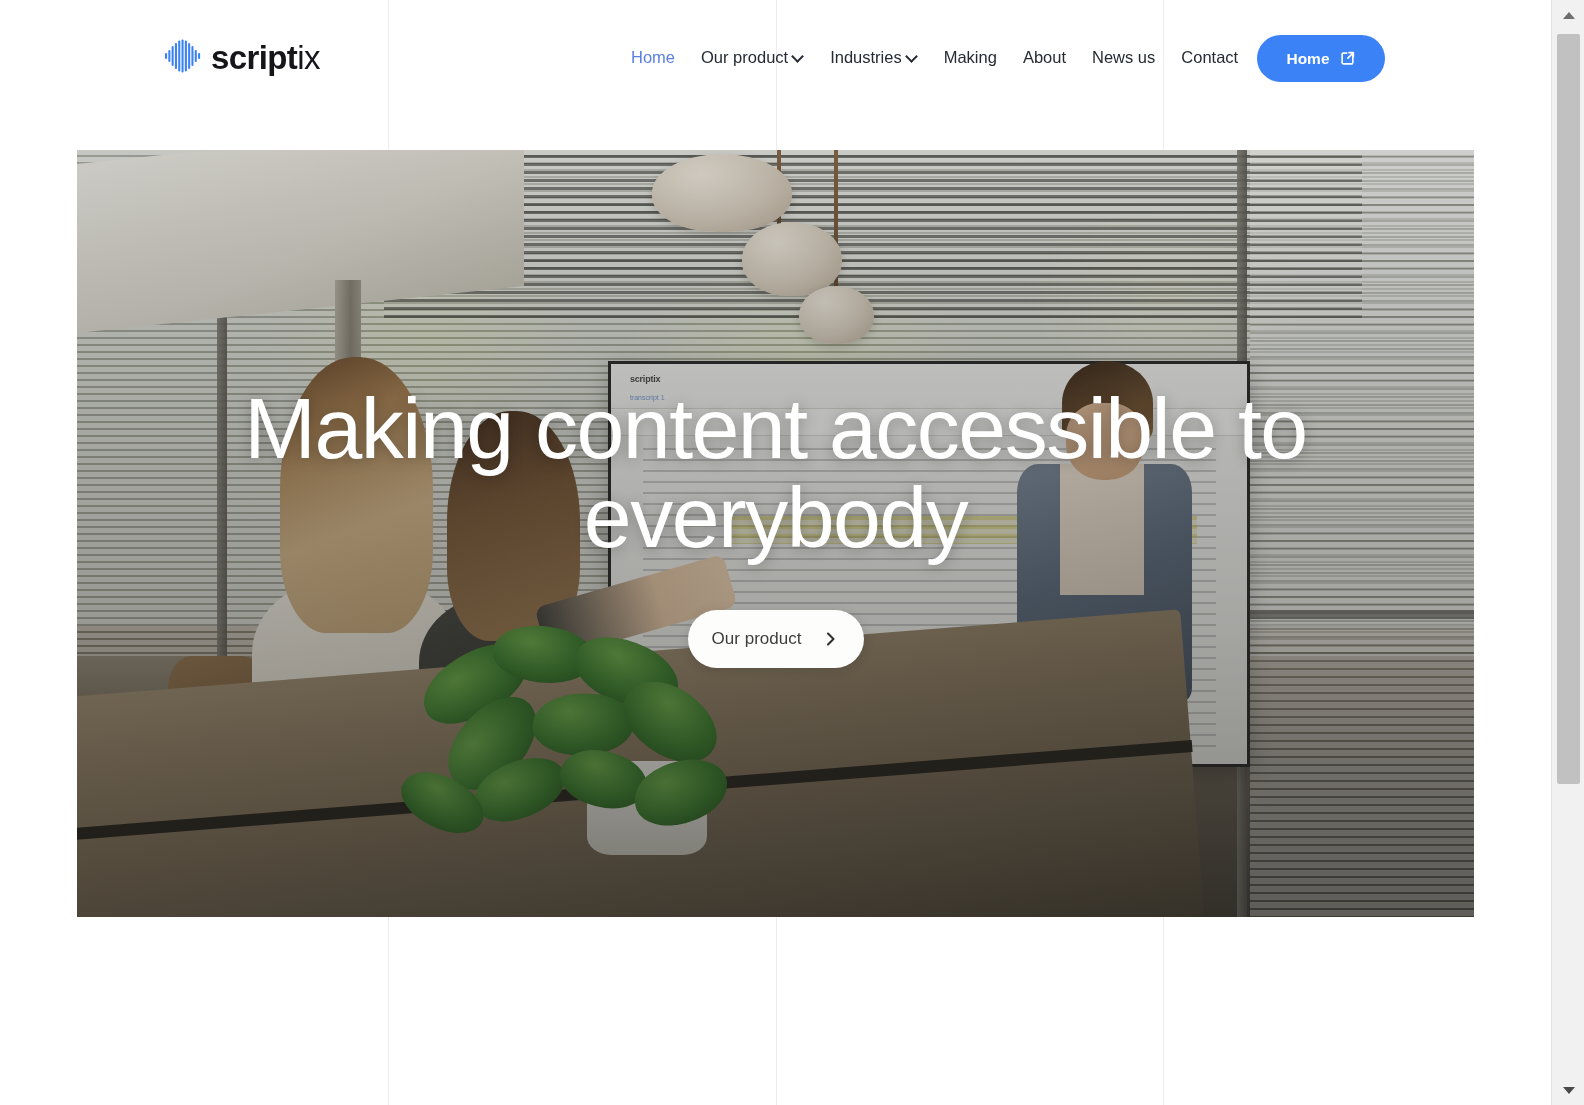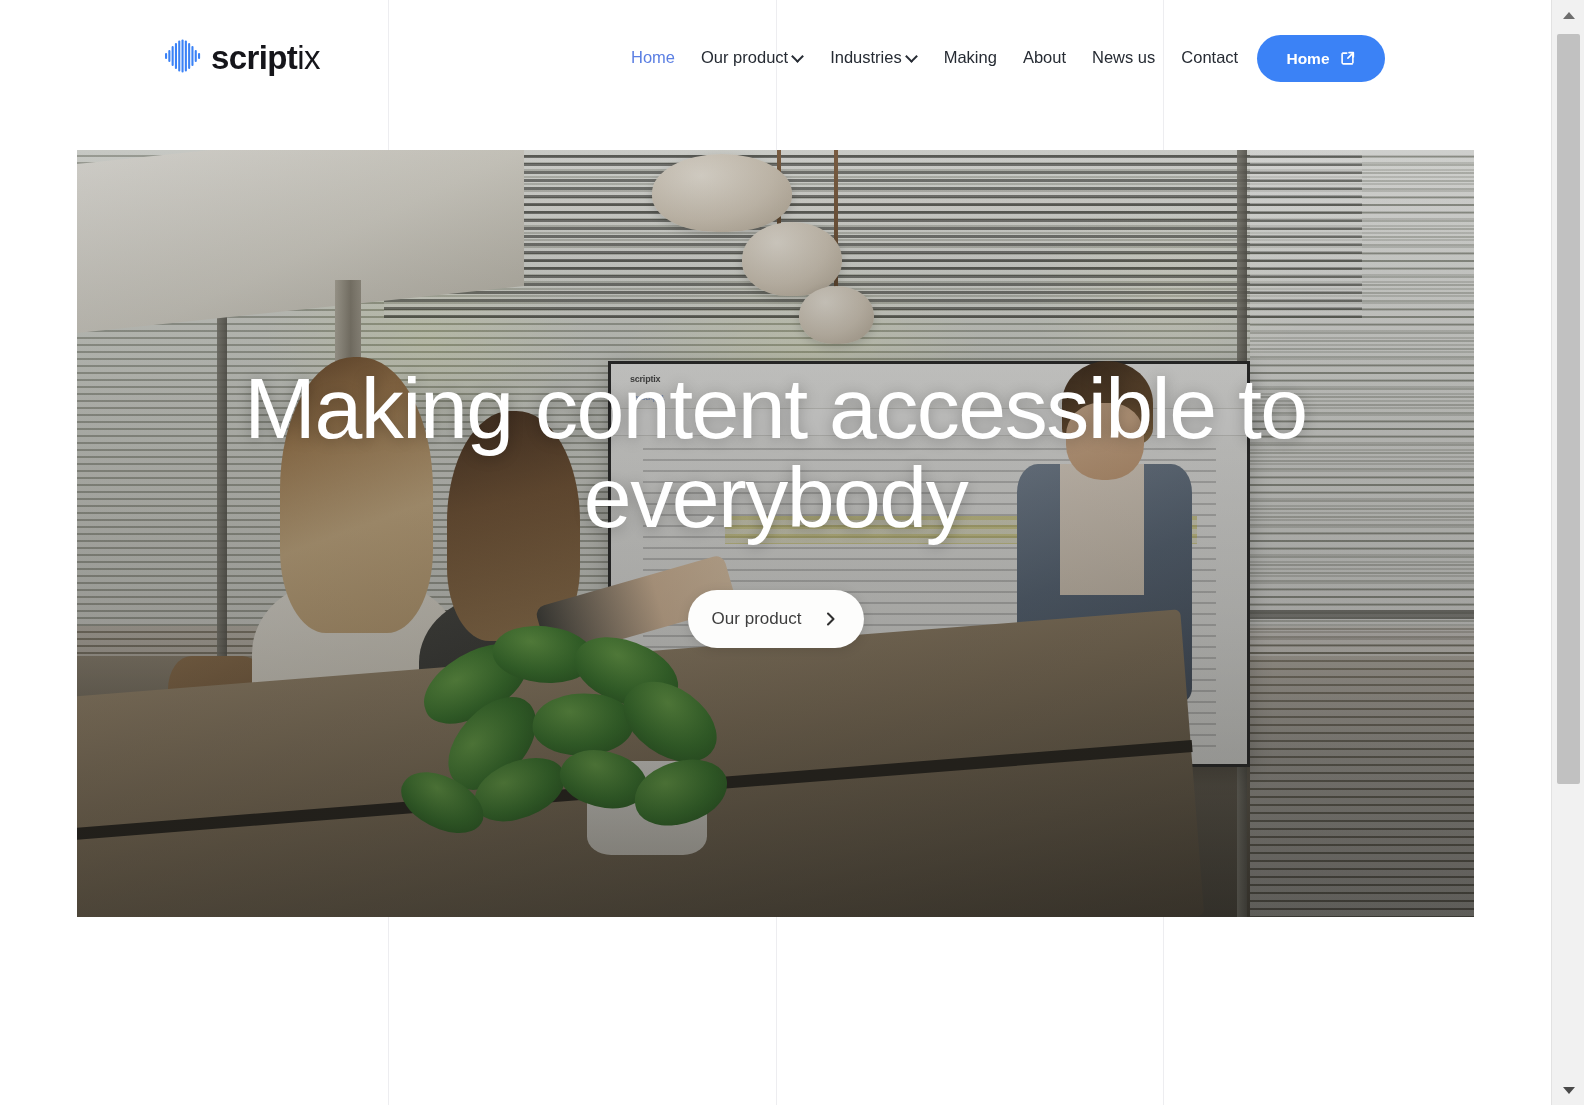--- a/index.html
+++ b/index.html
@@ -435,21 +435,21 @@
     background: linear-gradient(180deg,
       rgba(20,20,18,0.16) 0%,
       rgba(20,20,18,0.28) 35%,
       rgba(20,20,18,0.34) 62%,
       rgba(20,20,18,0.46) 100%);
   }
 
   .hero-content {
     position: absolute;
     left: 0; right: 0;
-    top: 214px;
+    top: 234px;
     text-align: center;
     padding: 0 95px;
   }
   .hero-title {
     font-size: 86px;
     line-height: 1.04;
     font-weight: 300;
     color: #ffffff;
     letter-spacing: -1.5px;
     text-shadow: 0 2px 14px rgba(0,0,0,0.25);

